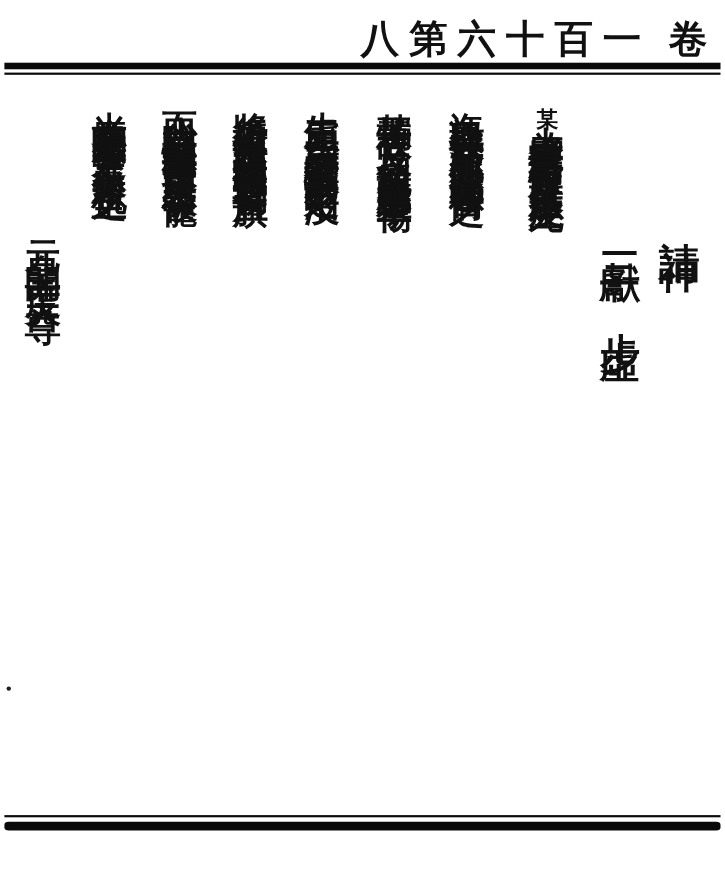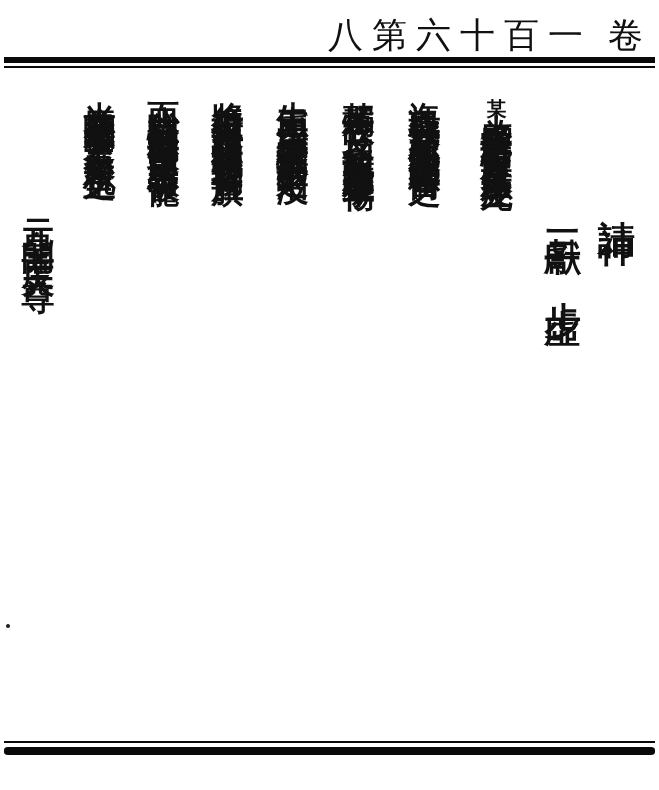--- a/index.html
+++ b/index.html
@@ -8,21 +8,21 @@
     background:#ffffff;
     font-family:"Liberation Serif","DejaVu Serif",serif;
     color:#111;
   }
   .page { position:relative; width:659px; height:790px; background:#fff; overflow:hidden; }
 
   
   .volume-header {
     position:absolute; top:12px; right:16px;
     display:flex; align-items:flex-start;
-    font-size:35px; font-weight:normal; letter-spacing:9px;
+    font-size:35px; font-weight:bold; letter-spacing:9px;
     white-space:nowrap;
   }
   .volume-suffix { margin-left:16px; letter-spacing:0; }
 
   
   .rule-top { position:absolute; top:57px; left:4px; right:4px; }
   .rule-top .thick { height:6px; background:#0a0a0a; }
   .rule-top .thin  { height:2px; background:#0a0a0a; margin-top:3px; }
   .rule-bottom { position:absolute; top:741px; left:4px; right:4px; }
   .rule-bottom .thin  { height:2px; background:#0a0a0a; }

